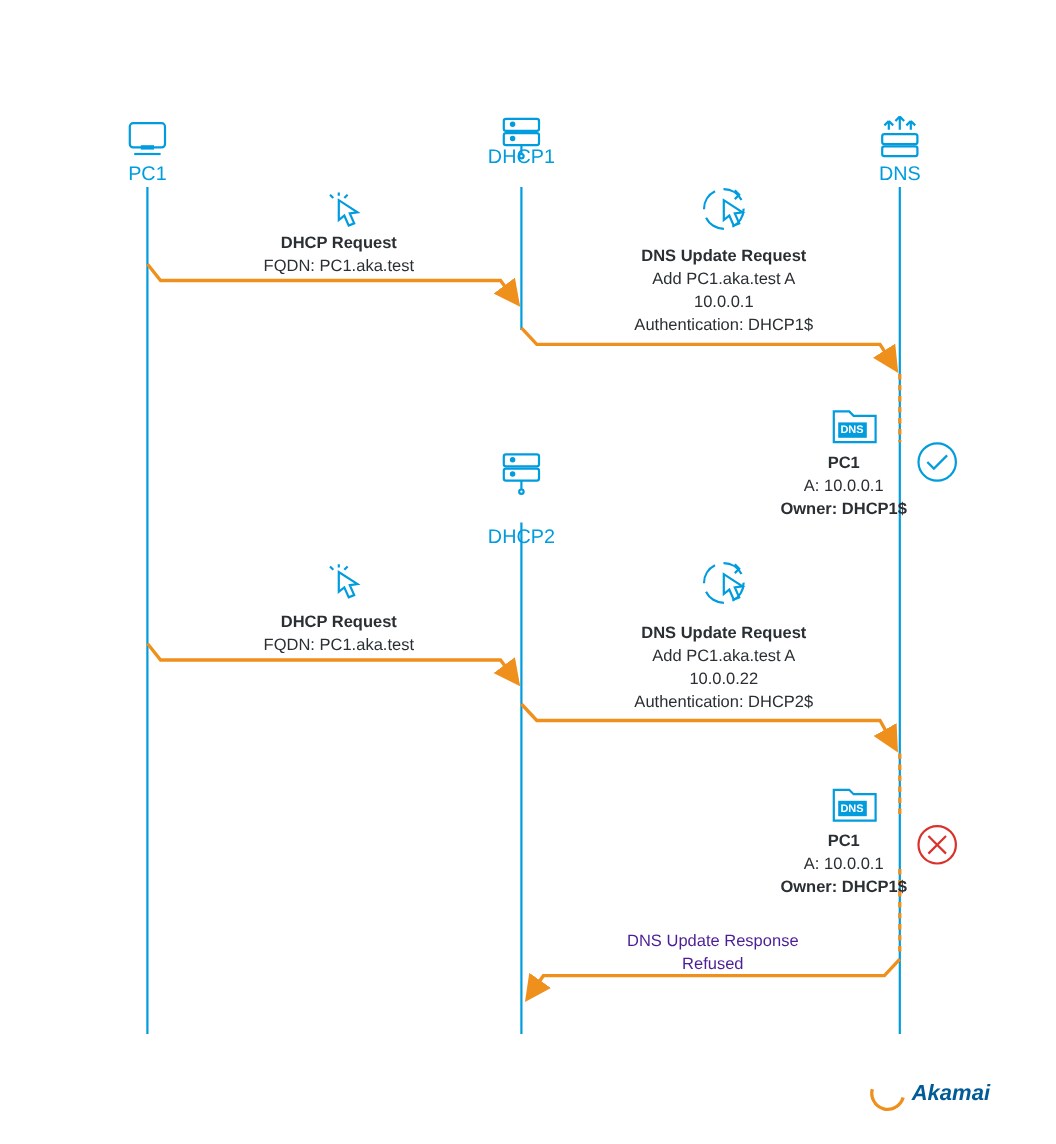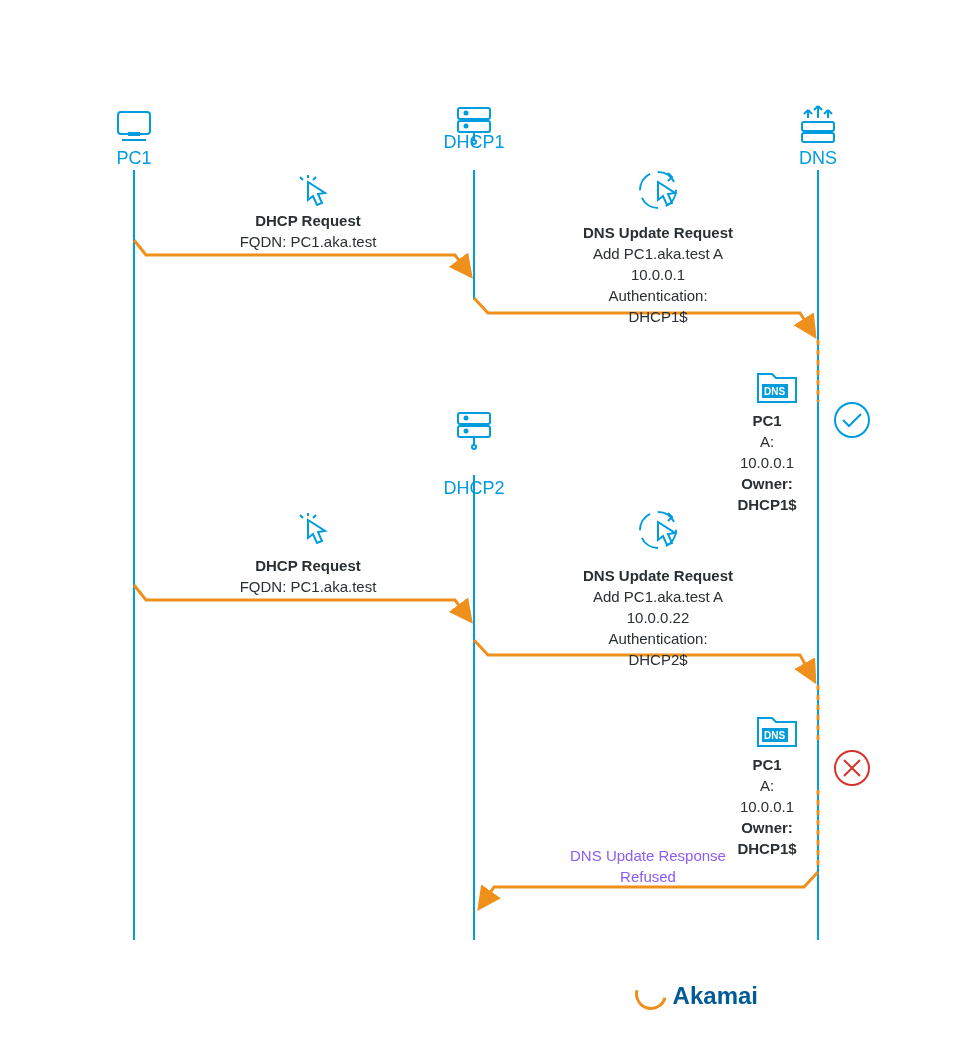--- a/index.html
+++ b/index.html
@@ -1,28 +1,28 @@
 <!DOCTYPE html>
 <html><head>
 <meta charset="utf-8">
 <style>
 html,body{margin:0;padding:0;font-family:Arial,Helvetica,sans-serif;background:#fff;color:#2a2f33}
-#wrap{position:relative;width:818px;height:1040px}
+#wrap{position:relative;width:960px;height:1040px}
 svg{position:absolute;left:0;top:0}
 
 .actor-label{position:absolute;color:#009cde;font-size:18px;font-weight:500;text-align:center;transform:translateX(-50%)}
 
 .msg{position:absolute;text-align:center;color:#2a2f33;font-size:15px;line-height:1.4;transform:translateX(-50%)}
 .msg .title{font-weight:700}
-.msg .red{color:#8b5cf6}
+.msg .red{color:#4c1d95}
 
 .dnsrec{position:absolute;text-align:center;font-size:15px;line-height:1.4;transform:translateX(-50%)}
 .dnsrec .b{font-weight:700}
 
-.logo{position:absolute;right:60px;bottom:30px;display:flex;align-items:flex-end;gap:6px;color:#005b96;font-weight:700;font-size:24px}
+.logo{position:absolute;right:60px;bottom:30px;display:flex;align-items:center;gap:6px;color:#005b96;font-weight:700;font-style:italic;font-size:20px}
 .logo .swirl{width:26px;height:26px;border:3px solid #ef8f1c;border-radius:50%;border-right-color:transparent;border-top-color:transparent;transform:rotate(-30deg)}
 </style>
 </head>
 <body>
 
 <div id="wrap">
 
 <svg width="960" height="1040" viewBox="0 0 960 1040">
   <defs>
     <marker id="arr" viewBox="0 0 10 10" refX="8" refY="5" markerWidth="8" markerHeight="8" orient="auto-start-reverse">

